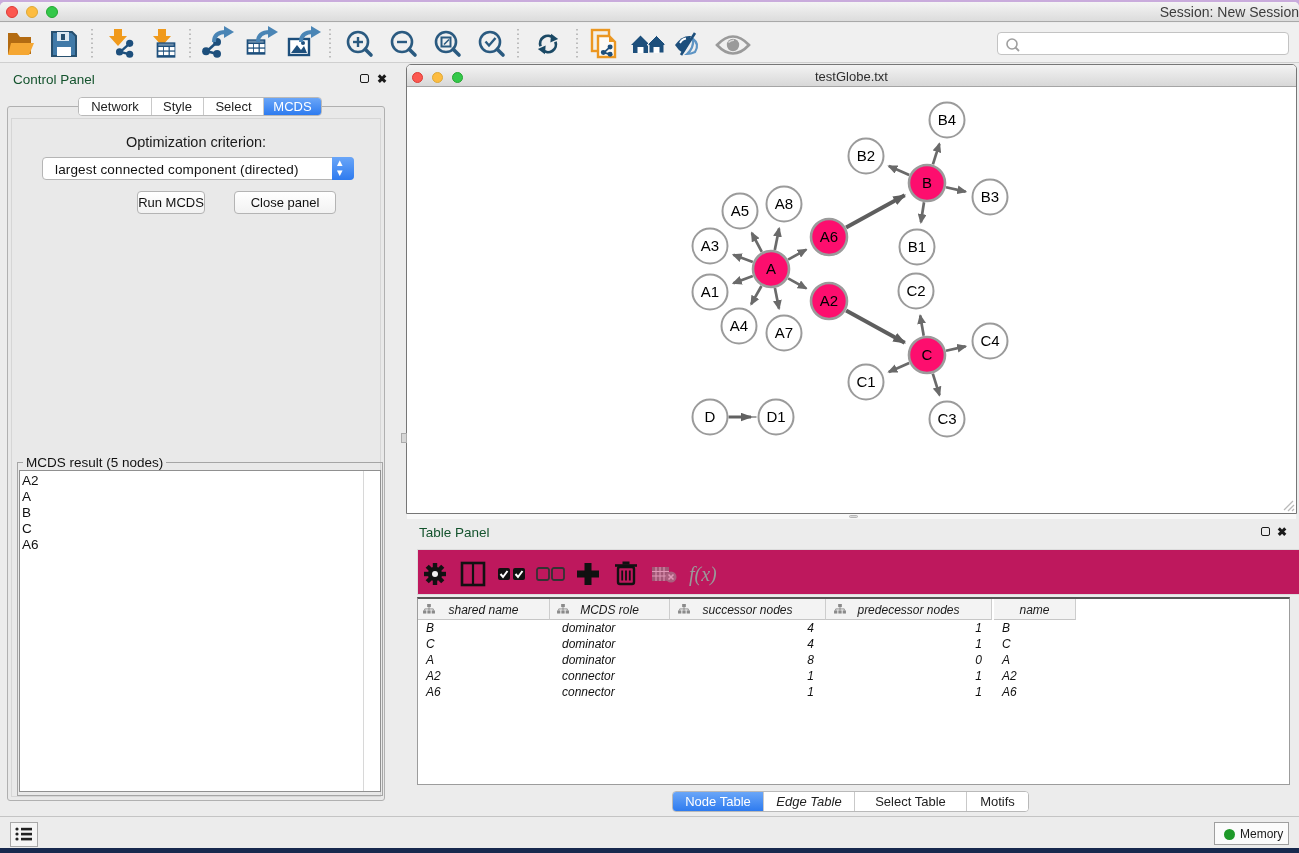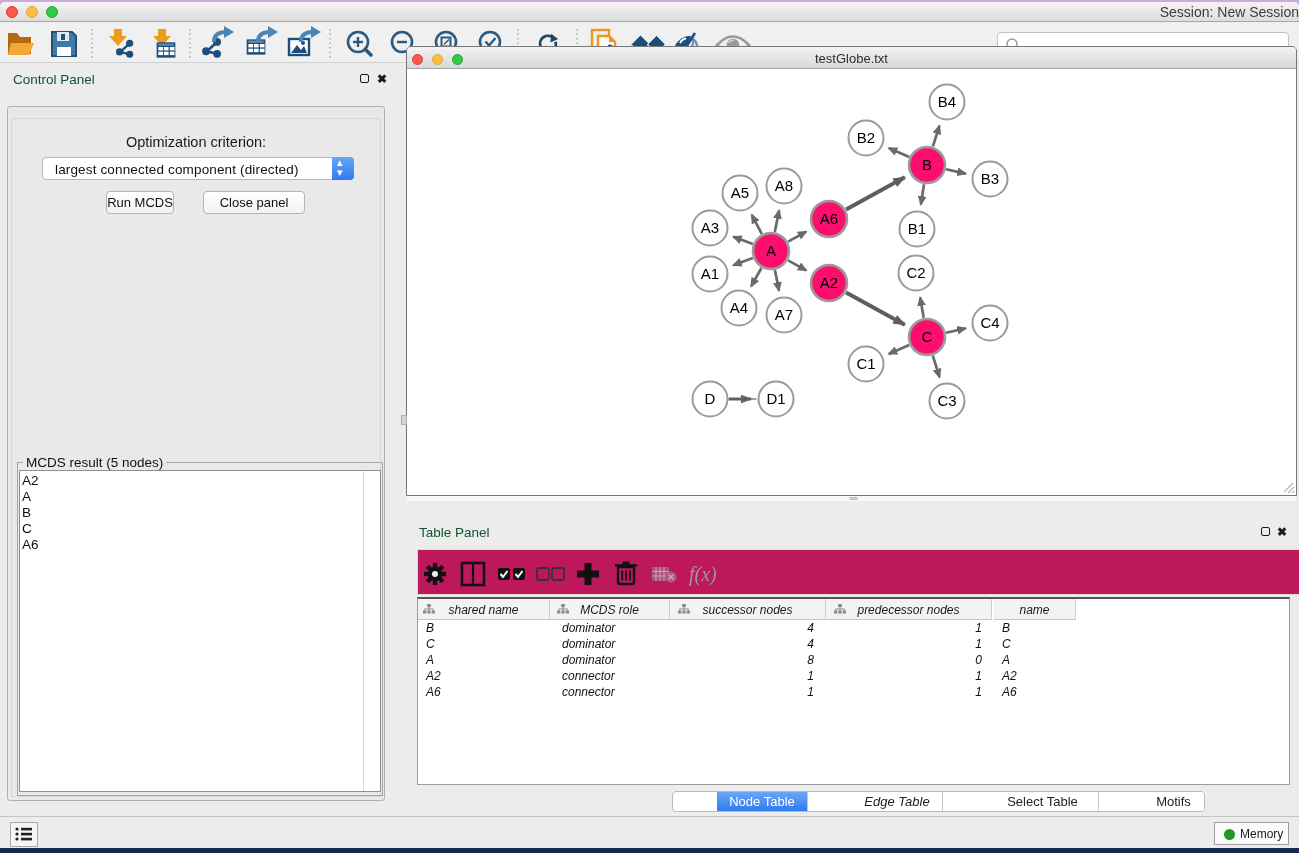--- a/index.html
+++ b/index.html
@@ -29,44 +29,44 @@
 #cp-tabs .tab:last-child { border-right:none; }
 #cp-tabs .tab.sel { background:linear-gradient(#6aa6f8,#2e7bef); color:#fff; }
 #cp-box { position:absolute; left:7px; top:43px; width:378px; height:695px; border:1px solid #b0b0b0; border-radius:3px; background:#e9e9e9; }
 #cp-inner { position:absolute; left:3px; top:11px; width:370px; height:679px; border:1px solid #d6d6d6; background:#e9e9e9; }
 #optlabel { position:absolute; left:0; top:15px; width:100%; text-align:center; font-size:14.5px; color:#1a1a1a; }
 #combo { position:absolute; left:30px; top:38px; width:312px; height:23px; background:#fff; border:1px solid #b5b5b5; border-radius:4px; }
 #combo .ctext { position:absolute; left:12px; top:4px; font-size:13.5px; color:#111; letter-spacing:0.15px; }
 #combo .spin { position:absolute; right:-1px; top:-1px; width:22px; height:23px; border-radius:0 4px 4px 0; background:linear-gradient(#6aa6f8,#2e7bef); }
 #combo .spin:before { content:"\25B4"; position:absolute; left:5px; top:-1px; color:#fff; font-size:11px; }
 #combo .spin:after { content:"\25BE"; position:absolute; left:5px; top:9px; color:#fff; font-size:11px; }
-.wbtn { position:absolute; height:23px; background:linear-gradient(#ffffff,#f2f2f2); border:1px solid #b4b4b4; border-radius:4px; font-size:13px; color:#111; text-align:center; padding-top:3px; }
+.wbtn { position:absolute; height:23px; background:linear-gradient(#ffffff,#f2f2f2); border:1px solid #b4b4b4; border-radius:4px; font-size:13px; color:#111; text-align:center; padding-top:3px;margin-left:31px; }
 #fieldset { position:absolute; left:5px; top:343px; width:366px; height:334px; border:1px solid #a5a5a5; }
 #fieldlegend { position:absolute; left:5px; top:-8px; background:#e9e9e9; padding:0 3px; font-size:13.5px; color:#111; }
 #mcdslist { position:absolute; left:1px; top:7px; width:362px; height:322px; background:#fff; border:1px solid #909090; }
 #mcdslist .li { position:absolute; left:2px; font-size:13.5px; color:#111; }
 #mcdslist .sbar { position:absolute; right:16px; top:0; width:1px; height:100%; background:#d8d8d8; }
 
-#netwin { position:absolute; left:406px; top:44px; width:891px; height:450px; border:1px solid #767676; border-radius:5px 5px 0 0; background:#fff; }
+#netwin { position:absolute; left:406px; top:62px; width:891px; height:450px; border:1px solid #767676; border-radius:5px 5px 0 0; background:#fff; }
 #nw-title { position:absolute; left:0; top:0; width:100%; height:22px; background:linear-gradient(#f3f3f3,#d8d8d8); border-bottom:1px solid #a5a5a5; border-radius:4px 4px 0 0; }
 #nw-title .tl { top:7px; width:11px; height:11px; }
 #nw-title .t1 { left:5px; background:#fc5850; border:1px solid #dd3b36; }
 #nw-title .t2 { left:25px; background:#fdbc40; border:1px solid #dea936; }
 #nw-title .t3 { left:45px; background:#34c84a; border:1px solid #24a732; }
 #nw-title .ttl { position:absolute; top:4px; width:100%; text-align:center; font-size:13px; color:#2e2e2e; }
 #graph { position:absolute; left:0; top:22px; }
 
 #tablepanel { position:absolute; left:392px; top:517px; width:907px; height:299px; }
 #tp-toolbar { position:absolute; left:25px; top:30px; width:916px; height:46px; background:#be185d; border:1px solid #dcdcdc; }
 #tablebox { position:absolute; left:25px; top:78px; width:873px; height:188px; background:#fff; border:1px solid #9c9c9c; border-top:2px solid #555;font-style:italic; }
 .thead { position:absolute; left:0; top:0; height:21px; background:#f3f3f3; border-right:1px solid #cdcdcd; border-bottom:1px solid #c6c6c6; font-size:12px; color:#1a1a1a; text-align:center; padding-top:4px; }
 .trow { position:absolute; font-size:12px; color:#111; }
 .hicon { position:absolute; left:5px; top:5px; width:12px; height:11px; }
 #bottomtabs { position:absolute; left:280px; top:272px; height:21px; display:flex; border:1px solid #b9b9b9; border-radius:4px; overflow:hidden; background:#fff; }
-#bottomtabs .tab { font-size:13px; color:#222; padding-top:2px; text-align:center; border-right:1px solid #c9c9c9; background:#fff;margin-left:44px; }
+#bottomtabs .tab { font-size:13px; color:#222; padding-top:2px; text-align:center; border-right:1px solid #c9c9c9; background:#fff; }
 #bottomtabs .tab:last-child { border-right:none; }
 #bottomtabs .tab.sel { background:linear-gradient(#6aa6f8,#2e7bef); color:#fff; }
 
 #listbtn { position:absolute; left:10px; top:5px; width:28px; height:25px; background:#f5f5f5; border:1px solid #a8a8a8; }
 #membtn { position:absolute; left:1214px; top:5px; width:75px; height:23px; background:#fbfbfb; border:1px solid #9f9f9f; font-size:12px; color:#1a1a1a; }
 #membtn .dot { position:absolute; left:9px; top:6px; width:11px; height:11px; border-radius:50%; background:#1e9929; }
 #membtn .mt { position:absolute; left:25px; top:4px; }
 </style>
 </head>
 <body>
@@ -211,20 +211,26 @@
         <svg width="20" height="19" style="position:absolute;left:5px;top:2px;">
           <circle cx="9" cy="9" r="5" fill="none" stroke="#9f9f9f" stroke-width="1.6"></circle>
           <line x1="12.5" y1="12.5" x2="16" y2="16" stroke="#9f9f9f" stroke-width="1.8"></line>
         </svg>
       </div>
   </div>
   <div id="leftpanel">
     <div class="paneltitle" style="left:13px; top:9px;">Control Panel</div>
     <div class="sqbtn" style="left:360px; top:11px;"></div>
     <div class="pbtn" style="left:377px; top:9px;">✖</div>
+    <div id="cp-tabs">
+      <div class="tab" style="width:73px;">Network</div>
+      <div class="tab" style="width:52px;">Style</div>
+      <div class="tab" style="width:60px;">Select</div>
+      <div class="tab sel" style="width:57px;">MCDS</div>
+    </div>
     <div id="cp-box">
       <div id="cp-inner">
         <div id="combo">
           <div class="ctext">largest connected component (directed)</div>
           <div class="spin"></div>
         </div>
         <div id="optlabel">Optimization criterion:</div>
         <div class="wbtn" style="left:94px; top:72px; width:68px;">Run MCDS</div>
         <div class="wbtn" style="left:191px; top:72px; width:102px;">Close panel</div>
         <div id="fieldset">

